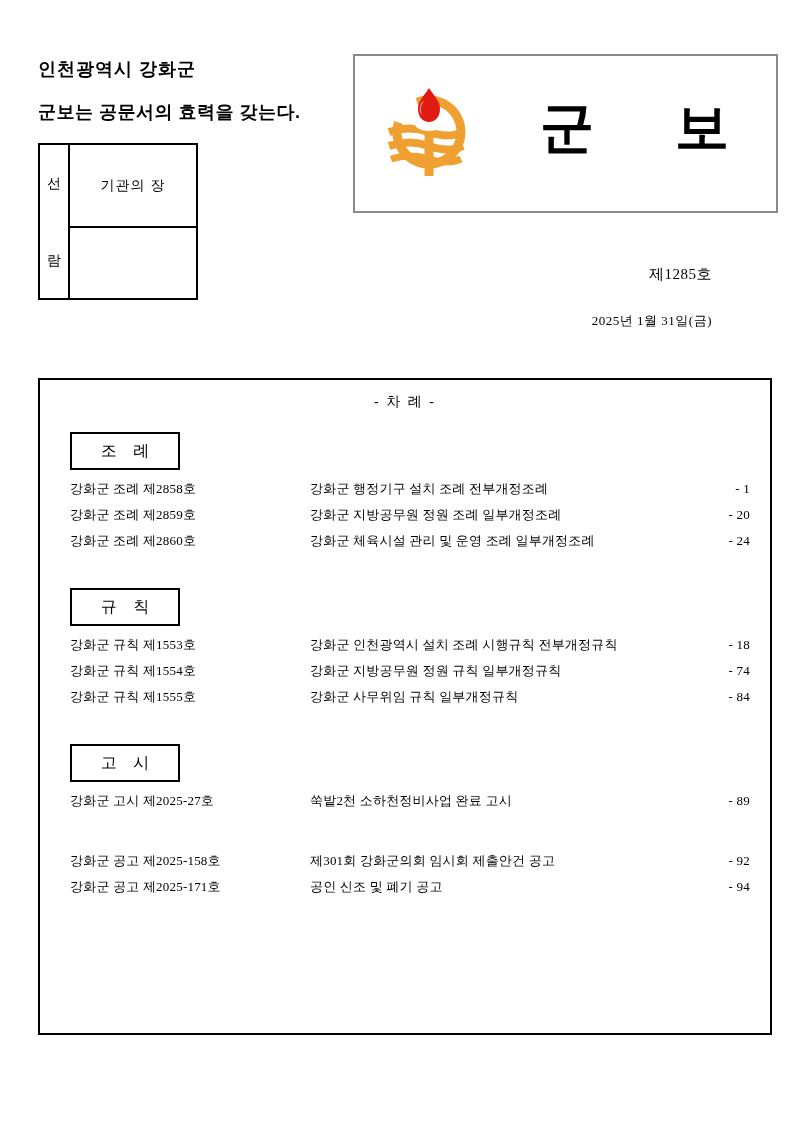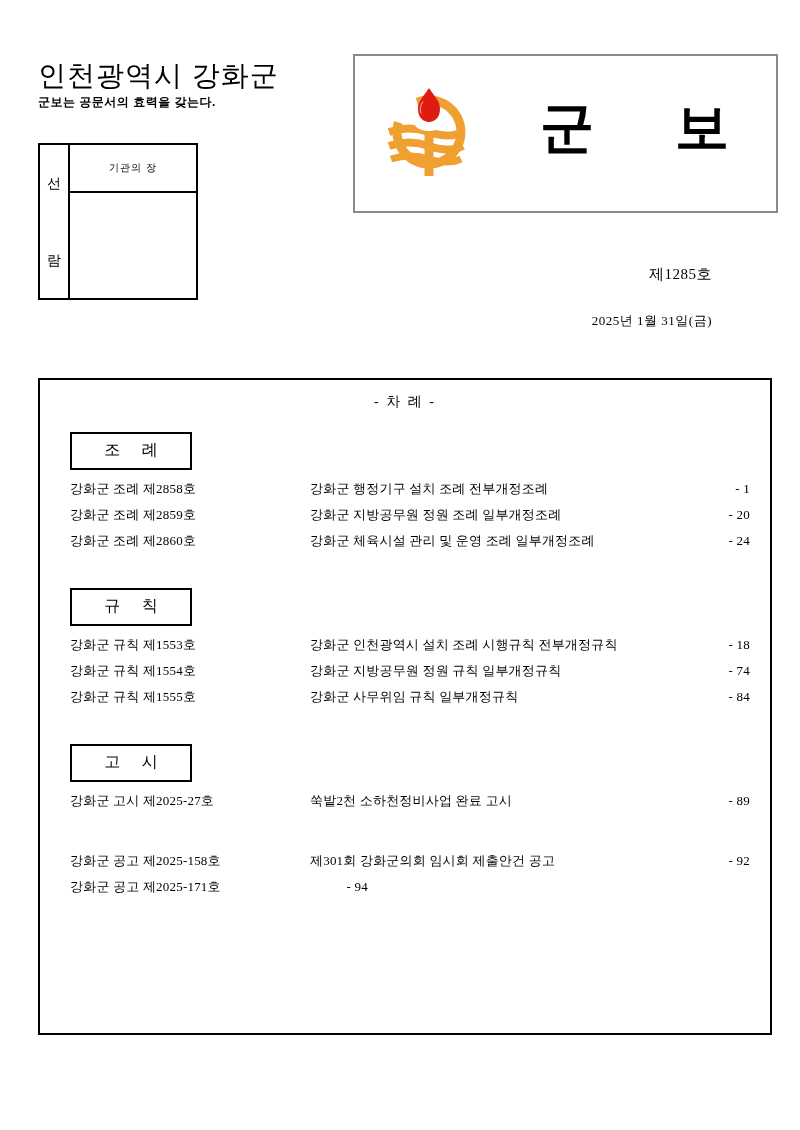--- a/index.html
+++ b/index.html
@@ -15,32 +15,32 @@
     color: #000000;
     overflow: hidden;
   }
 
   
   #masthead-title {
     position: absolute;
     left: 38px;
     top: 57px;
     font-family: "Liberation Sans", "DejaVu Sans", sans-serif;
-    font-weight: normal;
-    font-size: 28px;
+    font-weight: bold;
+    font-size: 18px;
     letter-spacing: 1px;
     white-space: nowrap;
   }
   #masthead-subtitle {
     position: absolute;
     left: 38px;
-    top: 94px;
+    top: 100px;
     font-family: "Liberation Sans", "DejaVu Sans", sans-serif;
     font-weight: bold;
-    font-size: 12px;
+    font-size: 18px;
     letter-spacing: 0.5px;
     white-space: nowrap;
   }
 
   
   #approval-box {
     position: absolute;
     left: 38px;
     top: 143px;
     width: 160px;
@@ -67,27 +67,27 @@
   #approval-right {
     position: absolute;
     left: 30px;
     top: 0;
     right: 0;
     bottom: 0;
   }
   #approval-head-cell {
     position: absolute;
     left: 0; top: 0; right: 0;
-    height: 48px;
+    height: 83px;
     border-bottom: 2px solid #000;
     box-sizing: border-box;
     display: flex;
     align-items: center;
     justify-content: center;
-    font-size: 10px;
+    font-size: 14px;
     font-family: "Liberation Sans", "DejaVu Sans", sans-serif;
     letter-spacing: 1px;
   }
   #approval-sign-cell {
     position: absolute;
     left: 0; top: 67px; right: 0; bottom: 0;
   }
 
   
   #title-banner {
@@ -167,28 +167,28 @@
     position: absolute;
     left: 30px;
     right: 10px;
     top: 52px;
   }
   .toc-section { margin-bottom: 18px; }
   .section-label {
     display: inline-block;
     border: 2px solid #000;
     box-sizing: border-box;
-    width: 122px;
+    width: 110px;
     height: 38px;
     line-height: 34px;
     text-align: center;
     font-size: 16px;
     letter-spacing: 6px;
     text-indent: 6px;
-    font-family: Liberation Mono, monospace;
+    font-family: Liberation Sans, sans-serif;
     margin-bottom: 6px;
   }
   .toc-entry {
     display: flex;
     align-items: baseline;
     font-size: 13px;
     line-height: 26px;
     white-space: nowrap;
     font-family: Liberation Serif, serif;
   }
@@ -284,16 +284,17 @@
           <span class="entry-number">강화군 고시 제2025-27호</span>
           <span class="entry-title">쑥밭2천 소하천정비사업 완료 고시</span>
           <span class="entry-page">- 89</span>
         </div><div class="gap-sm"></div></div>
       <div class="toc-section"><div class="toc-entry">
           <span class="entry-number">강화군 공고 제2025-158호</span>
           <span class="entry-title">제301회 강화군의회 임시회 제출안건 공고</span>
           <span class="entry-page">- 92</span>
         </div><div class="toc-entry">
           <span class="entry-number">강화군 공고 제2025-171호</span>
+          <span class="entry-title">공인 신조 및 폐기 공고</span>
           <span class="entry-page">- 94</span>
         </div><div class="gap-sm"></div></div>
     </div>
 </div>
 
 </body></html>

